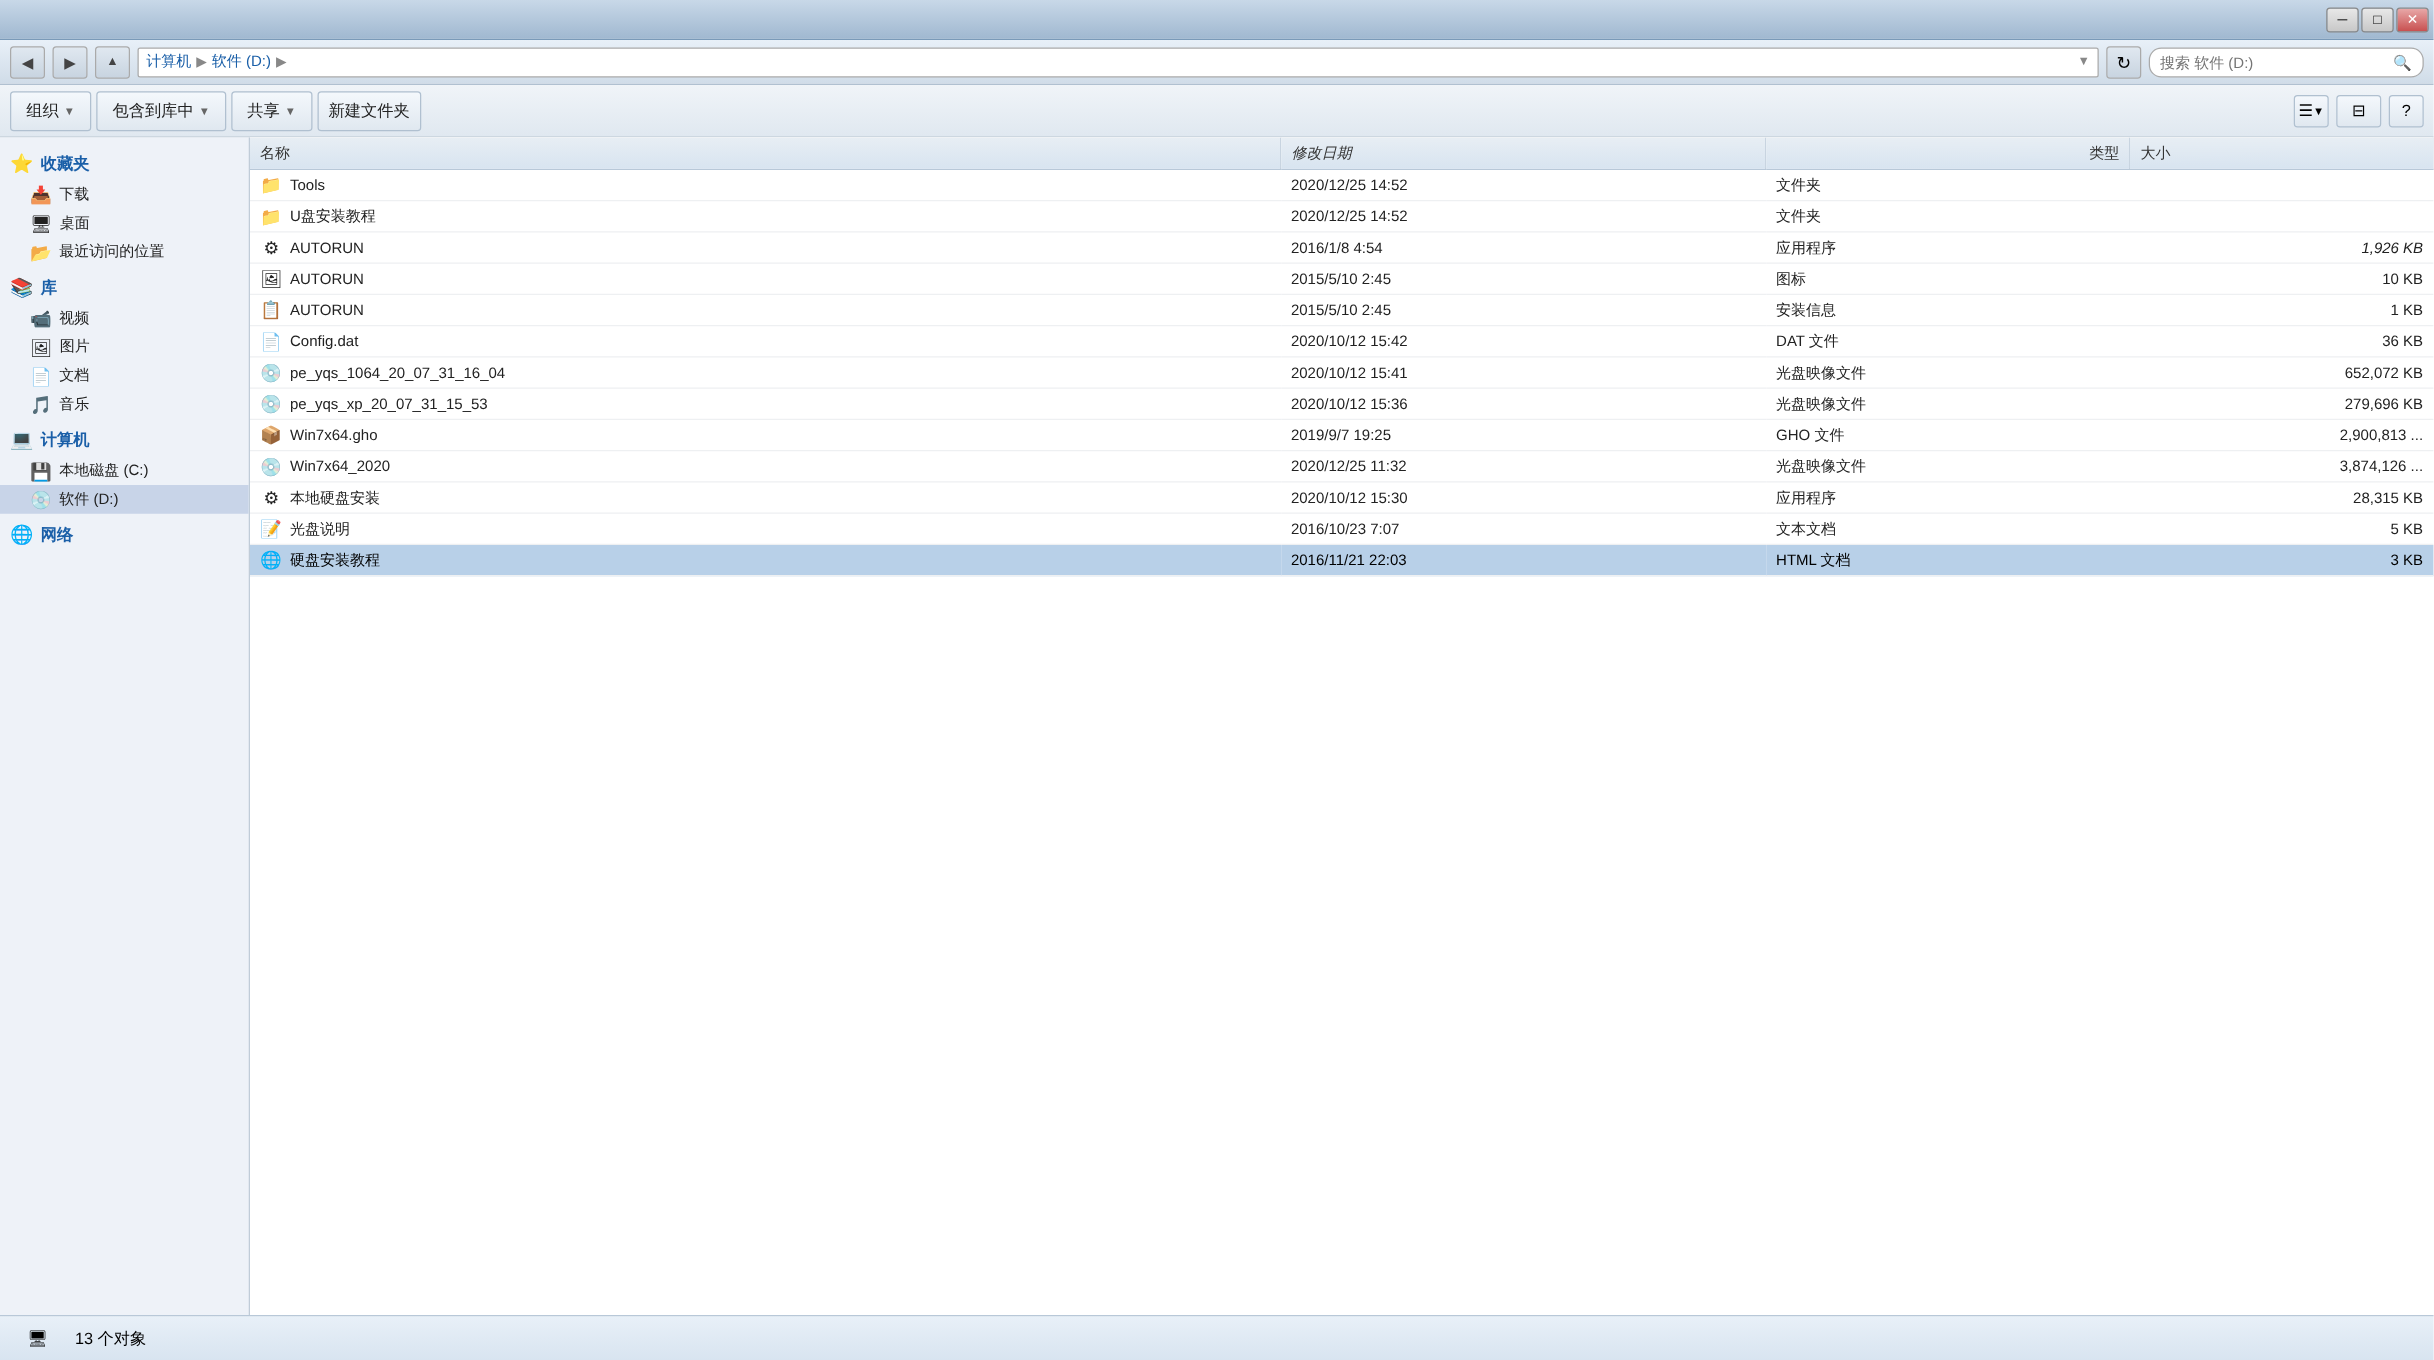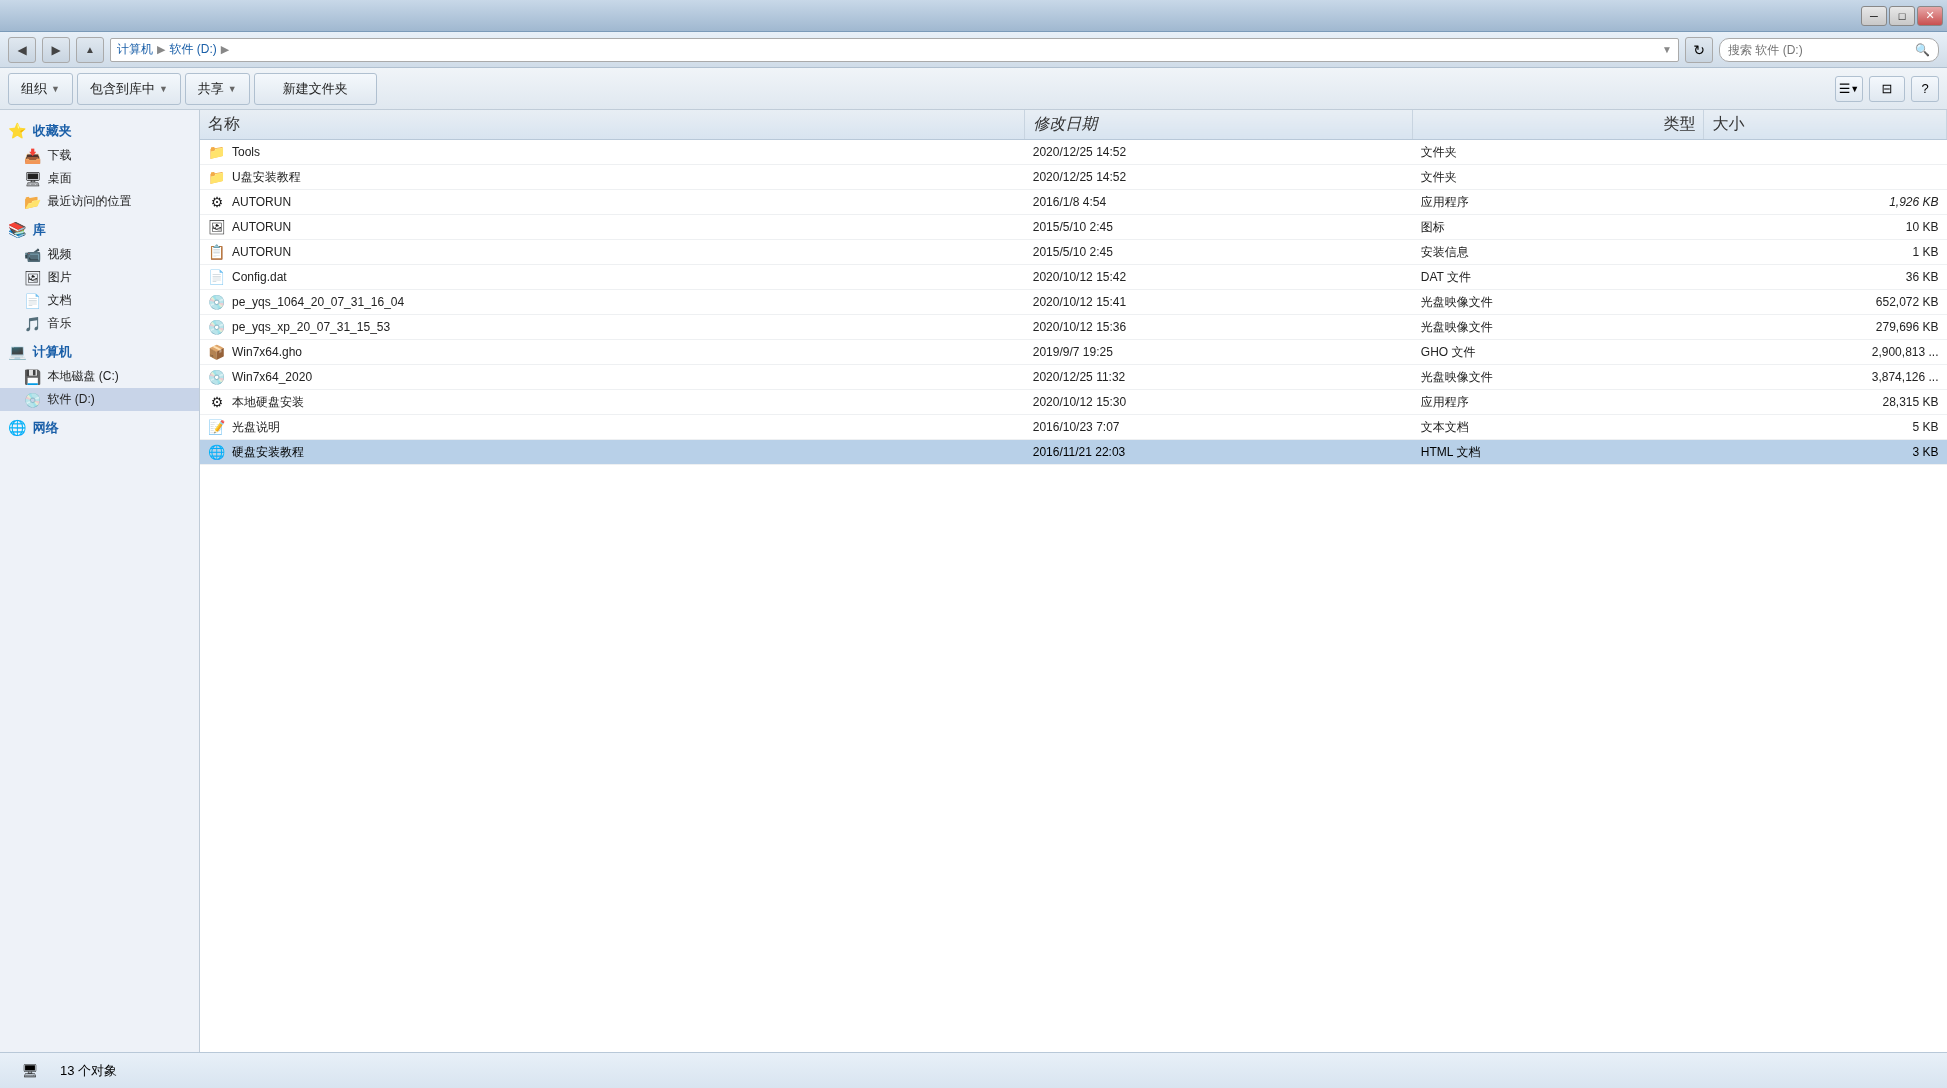--- a/index.html
+++ b/index.html
@@ -132,21 +132,21 @@
       display: flex;
       align-items: center;
       gap: 4px;
       cursor: pointer;
       font-size: 13px;
       color: #222;
     }
     .toolbar-btn .arrow { font-size: 9px; color: #666; }
     .new-folder-btn {
       height: 32px;
-      padding: 0 28px;
+      padding: 0 8px;
       border: 1px solid #b0c0d0;
       border-radius: 3px;
       background: linear-gradient(to bottom, #f4f8fc, #e0e8f0);
       display: flex;
       align-items: center;
       cursor: pointer;
       font-size: 13px;
       color: #222;
     }
     .toolbar-right {
@@ -216,21 +216,21 @@
     .file-table {
       width: 100%;
       border-collapse: collapse;
     }
     .file-table th {
       background: linear-gradient(to bottom, #e8eef4, #d8e4f0);
       border-bottom: 1px solid #b8c8d8;
       border-right: 1px solid #c8d4e0;
       padding: 4px 8px;
       text-align: left;
-      font-size: 16px;
+      font-size: 12px;
       font-weight: normal;
       color: #333;
       position: sticky;
       top: 0;
       cursor: pointer;
       user-select: none;
     }
     .file-table td {
       padding: 3px 8px;
       font-size: 12px;

